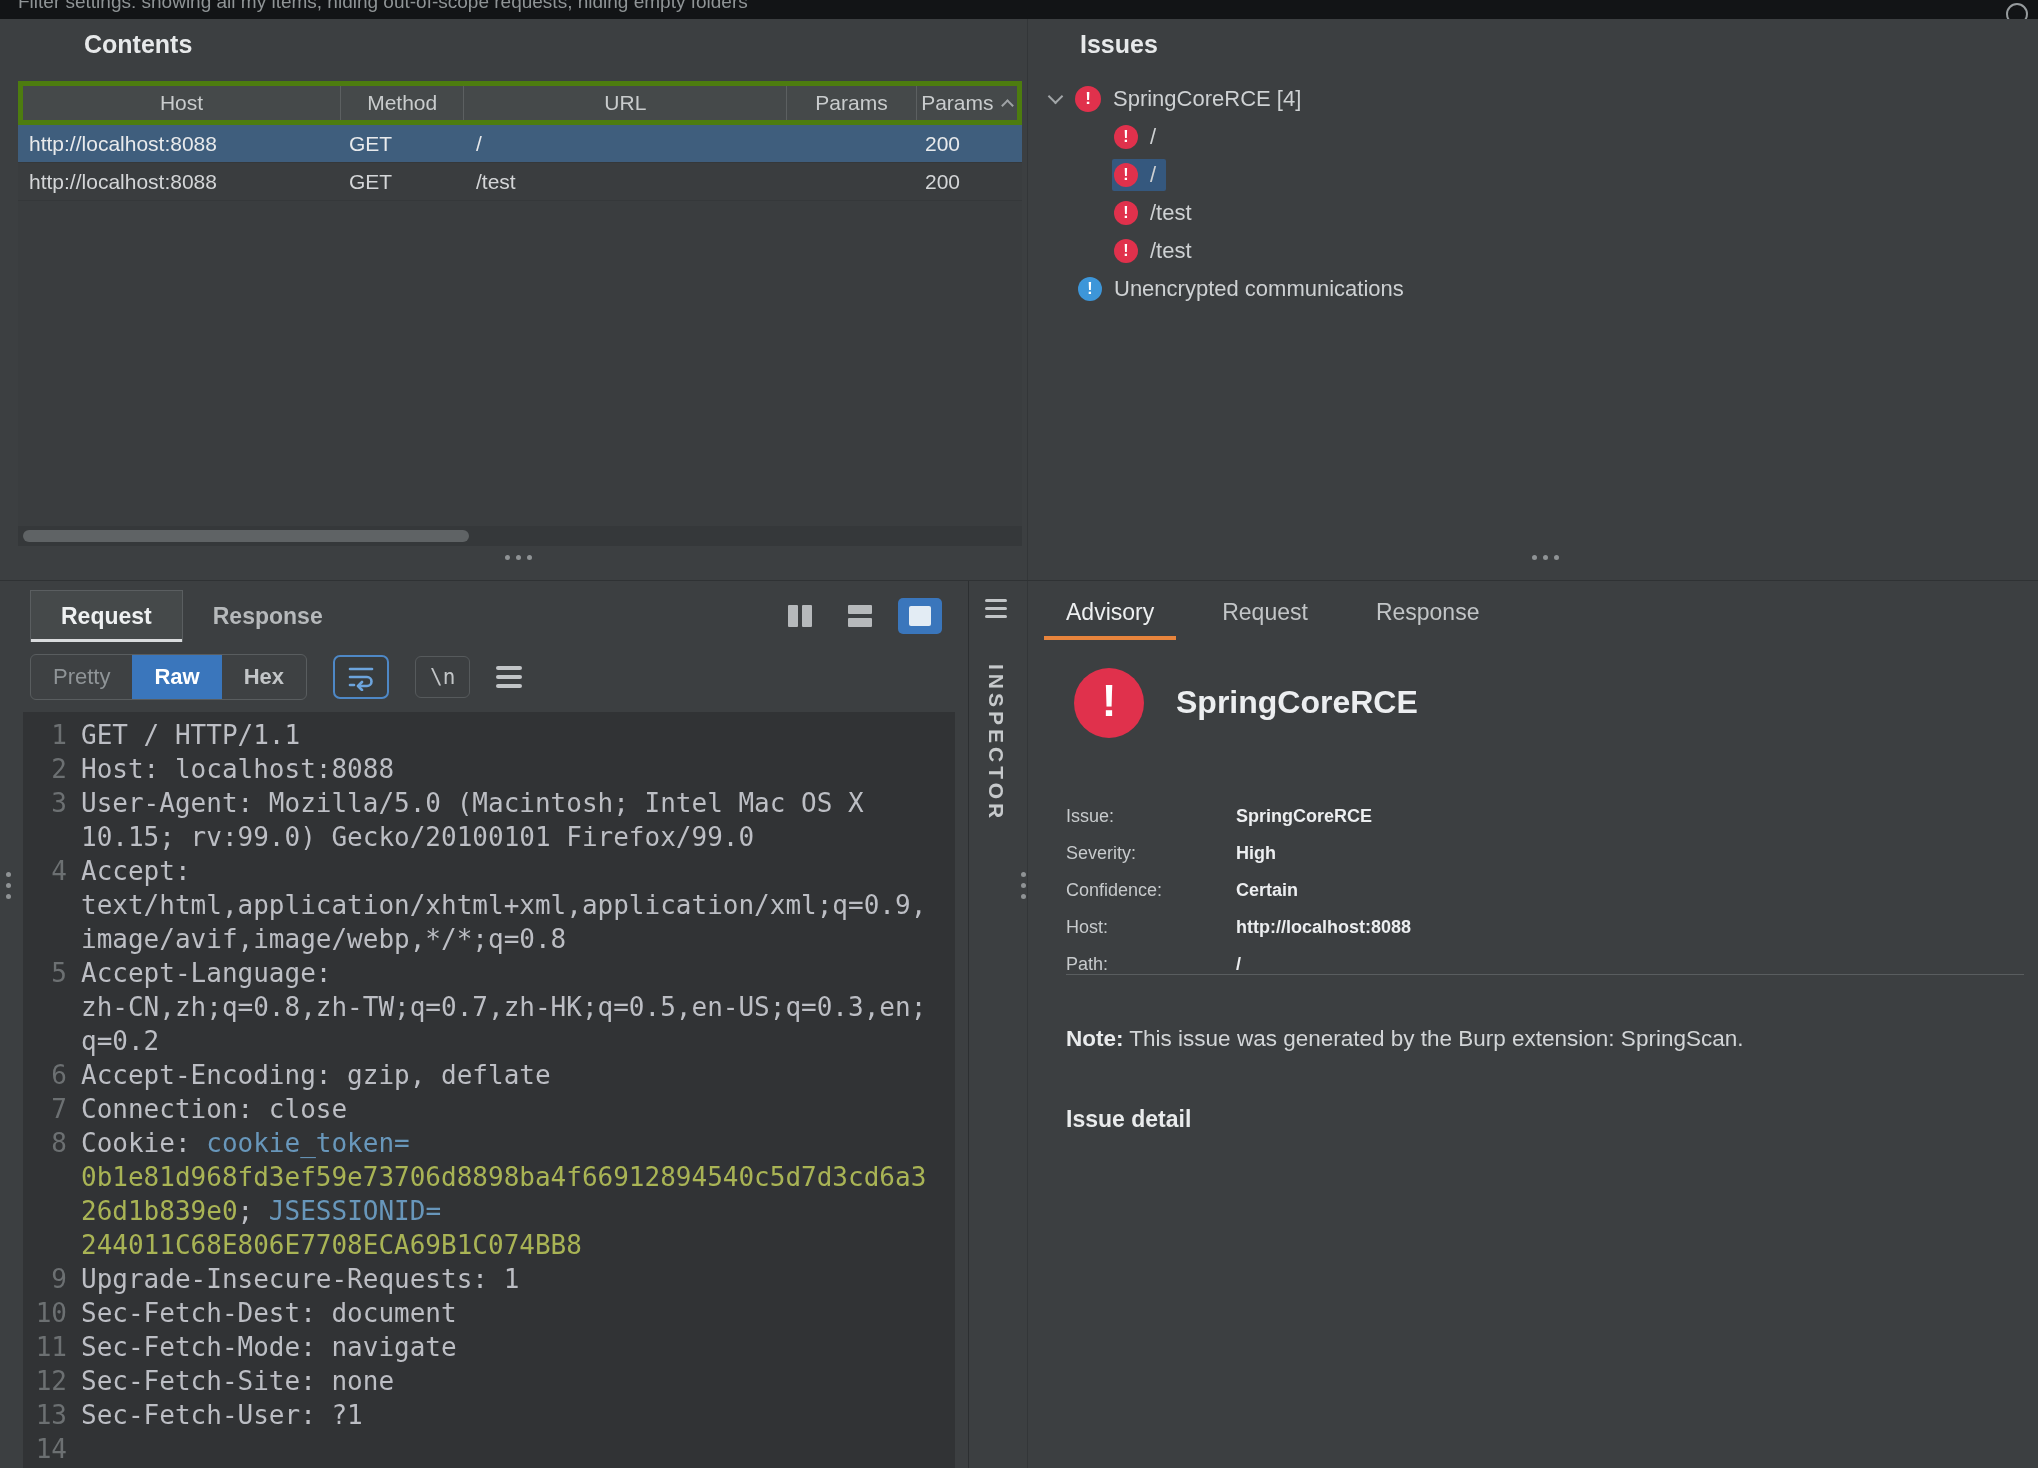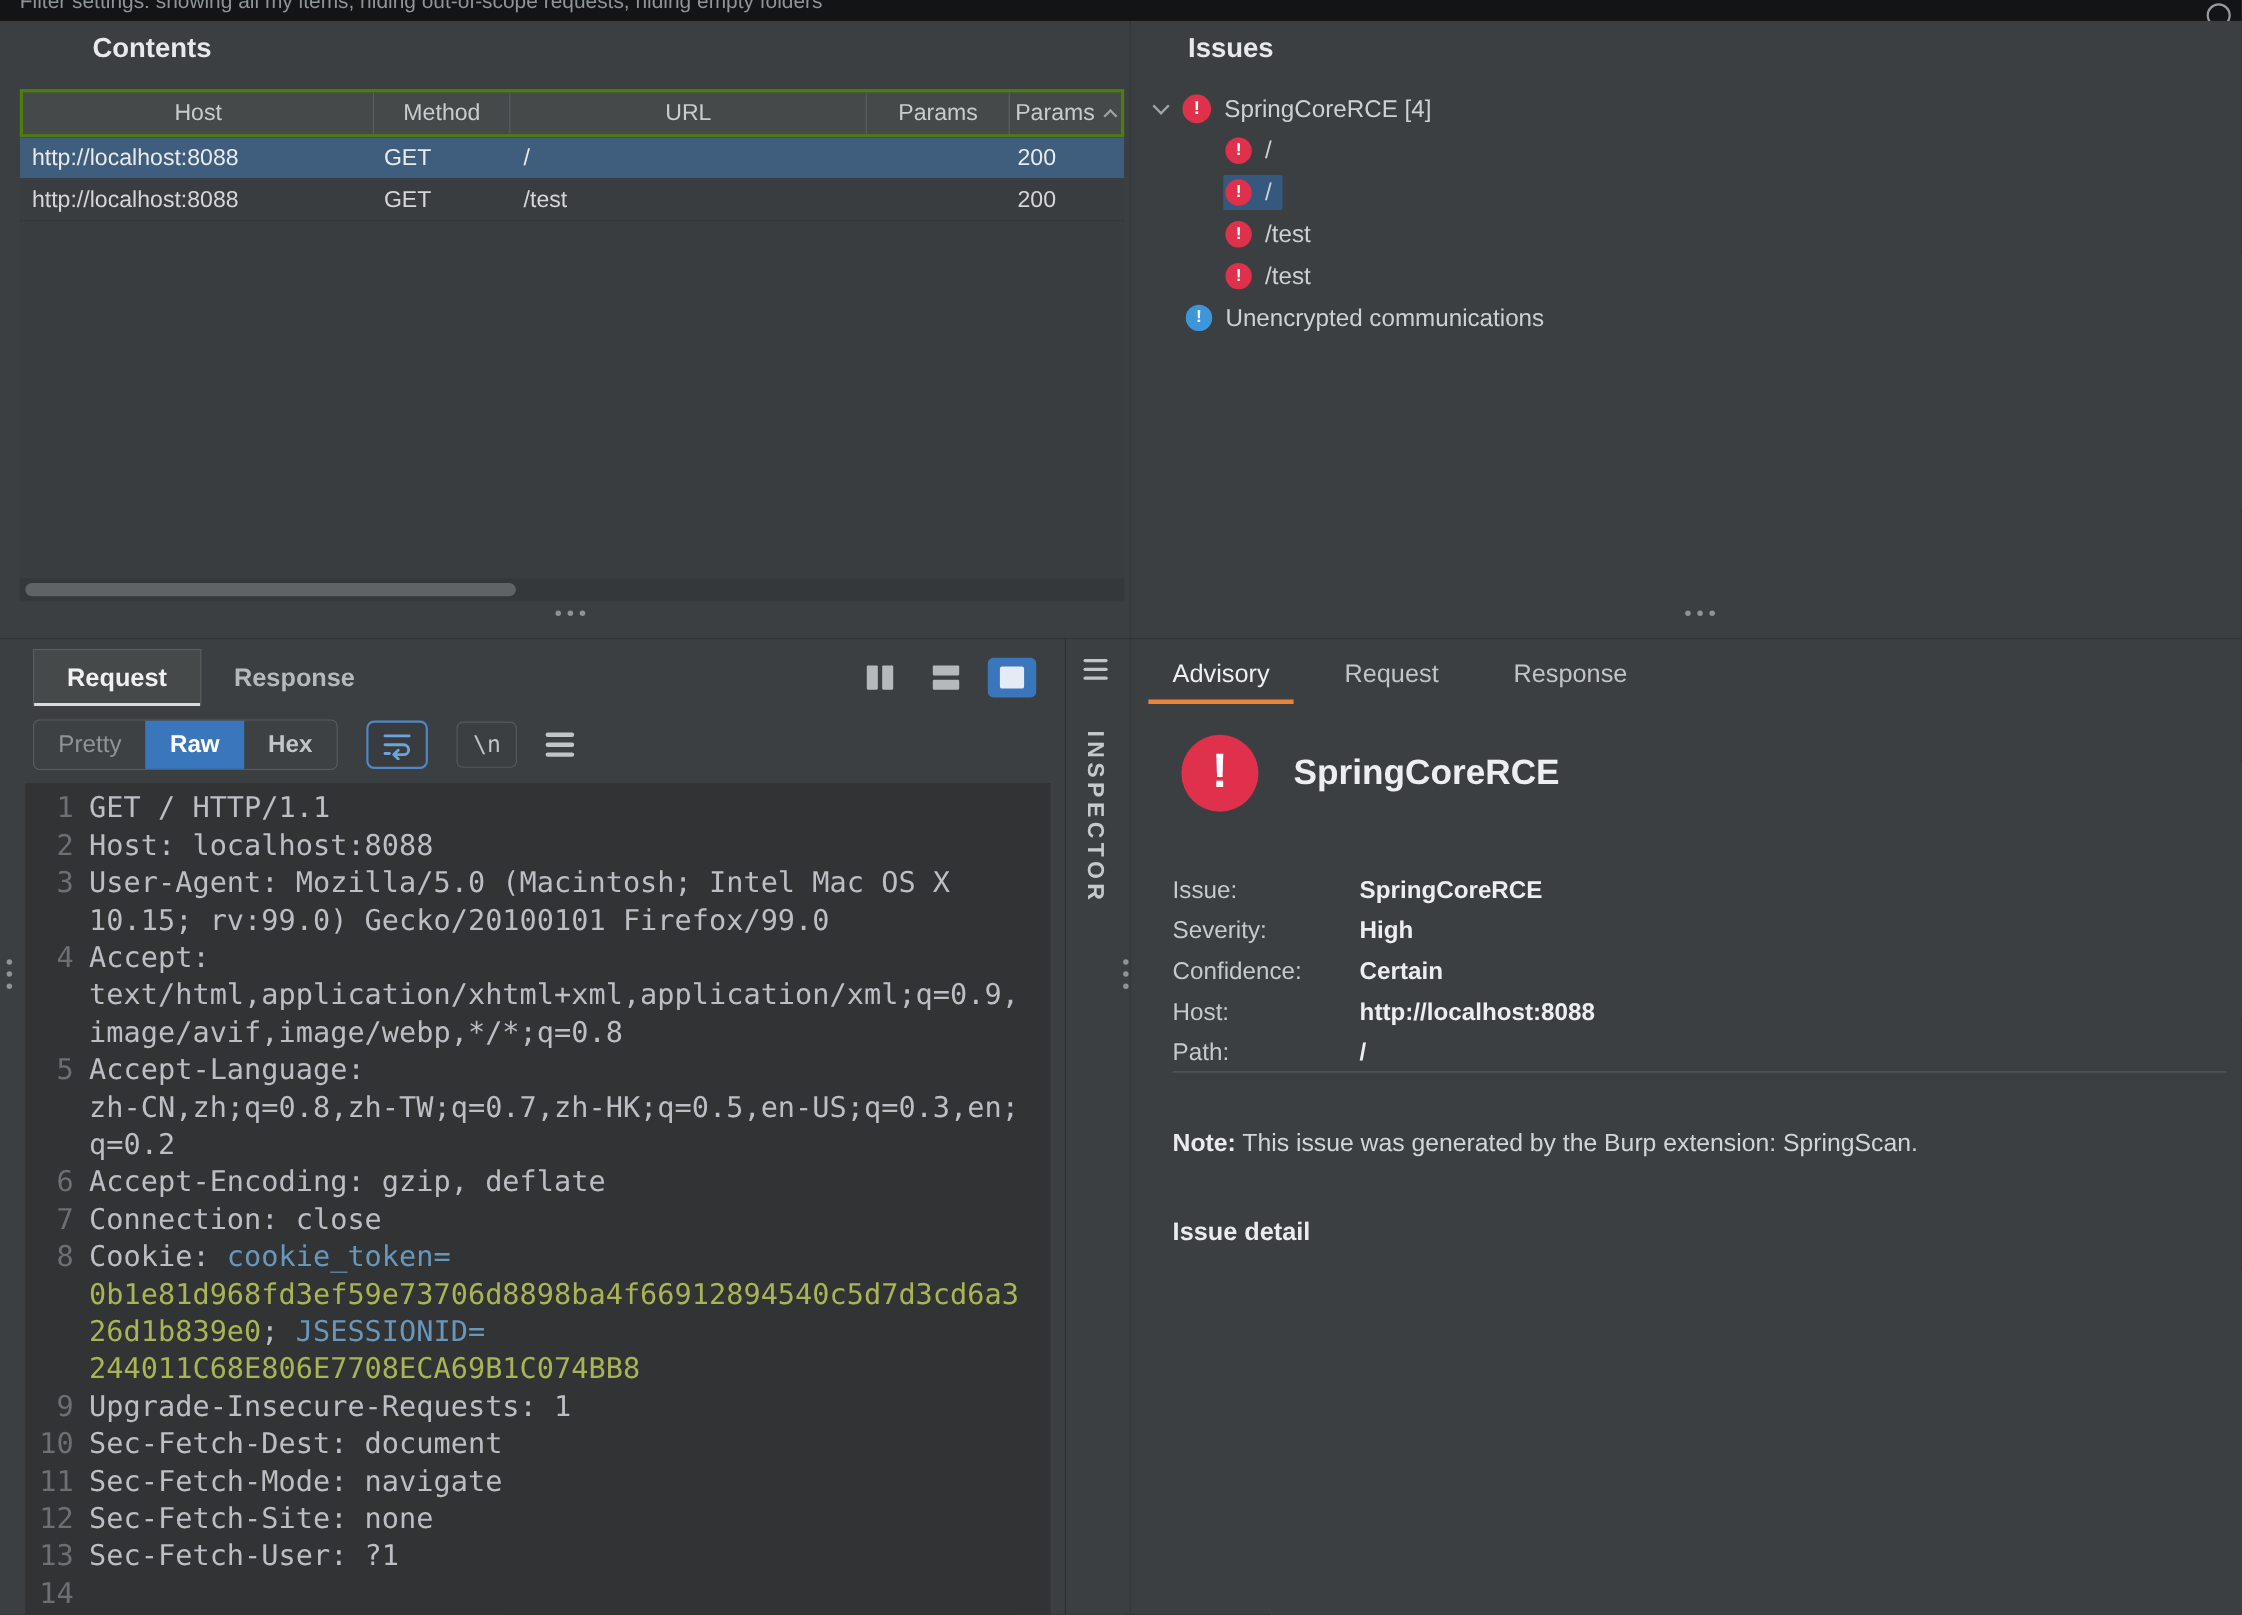--- a/index.html
+++ b/index.html
@@ -27,21 +27,21 @@
   .grip-left{ left:6px; top:872px;}
   .grip-mid{ left:1021px; top:872px;}
 
   
   .panel-title{ position:absolute; font-size:25px; font-weight:bold; color:#e7e9ea;margin-left:32px;}
   .contents-title{ left:52px; top:30px;}
   .issues-title{ left:1048px; top:30px;}
 
   
   .ctable{ position:absolute; left:18px; top:81px; width:1004px;}
-  .thead{ display:flex; height:44px; background:#45494a; border:3px solid #4d7c0f;}
+  .thead{ display:flex; height:44px; background:#45494a; border:5px solid #4d7c0f;}
   .th{ display:flex; align-items:center; justify-content:center; font-size:21px; color:#c9cccd; border-right:1px solid #5c6061;}
   .th:last-child{ border-right:none;}
   .th0{width:320px;} .th1{width:124px;} .th2{width:325px;} .th3{width:130px;} .th4{width:101px;}
   .sort-caret{ width:9px; height:9px; border-left:2px solid #9fa3a5; border-top:2px solid #9fa3a5; transform:rotate(45deg); margin-left:10px; margin-top:5px;}
   .tbody{ height:401px; background:#3a3d3f; overflow:hidden;}
   .tr{ display:flex; height:38px; align-items:center; font-size:21px; color:#d4d6d8; border-bottom:1px solid #35383a;}
   .tr.sel{ background:var(--selection-blue,#3f5e7d); color:#e8eaec;}
   .td{ overflow:hidden; white-space:nowrap;}
   .c0{width:320px; padding-left:11px;} .c1{width:124px; padding-left:11px;} .c2{width:325px; padding-left:14px;} .c3{width:130px; padding-left:8px;} .c4{width:101px; padding-left:8px;}
   .hscroll{ height:20px; background:#35383a; position:relative;}
@@ -102,21 +102,21 @@
   .vlabel{ writing-mode:vertical-rl; margin:46px auto 0; font-size:21px; font-weight:bold; letter-spacing:4px; color:#c6c9cb;}
 
   
   .adv-tabs{ position:absolute; left:1044px; top:589px; display:flex; gap:24px;}
   .adv-tab{ padding:10px 22px 14px; font-size:23px; color:#c2c5c7;}
   .adv-tab.active{ color:#edeff0; box-shadow:inset 0 -4px 0 var(--tab-orange,#e8843c);}
   .adv-icon{ position:absolute; left:1074px; top:668px; width:70px; height:70px; border-radius:50%; background:var(--severity-red,#e0314c);
     color:#fff; font-size:44px; font-weight:bold; display:flex; align-items:center; justify-content:center; padding-bottom:4px;}
   .adv-title{ position:absolute; left:1176px; top:684px; font-size:32px; font-weight:bold; color:#eceef0;}
   .adv-fields{ position:absolute; left:1066px; top:790px;}
-  .f-row{ height:37px; display:flex; align-items:center; font-size:22px;}
+  .f-row{ height:37px; display:flex; align-items:flex-end; font-size:18px;}
   .f-label{ width:170px; color:#c7cacc; flex:none;}
   .f-value{ font-weight:bold; color:#eceef0;}
   .adv-rule{ position:absolute; left:1066px; top:974px; width:958px; height:1px; background:#595d5f;}
   .adv-note{ position:absolute; left:1066px; top:1026px; width:958px; font-size:22.5px; color:#d2d5d7;}
   .adv-note .bold{ font-weight:bold; color:#e9ebec;}
   .adv-subhead{ position:absolute; left:1066px; top:1106px; font-size:23px; font-weight:bold; color:#e9ebec;}
   .adv-detail{ position:absolute; left:1066px; top:1160px; width:958px; font-size:22.5px; line-height:37px; color:#d6d8da; word-break:break-all;}
 </style>
 </head>
 <body>

